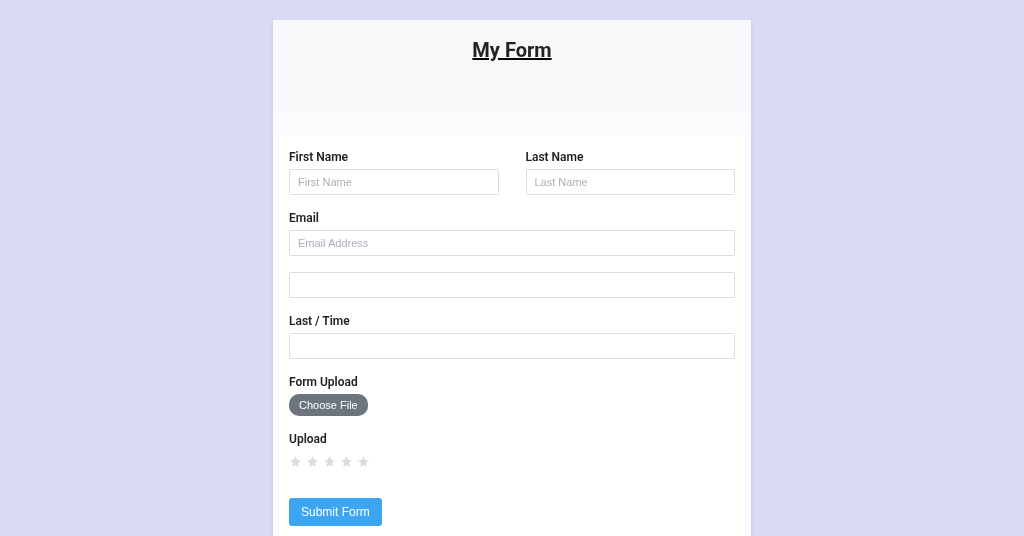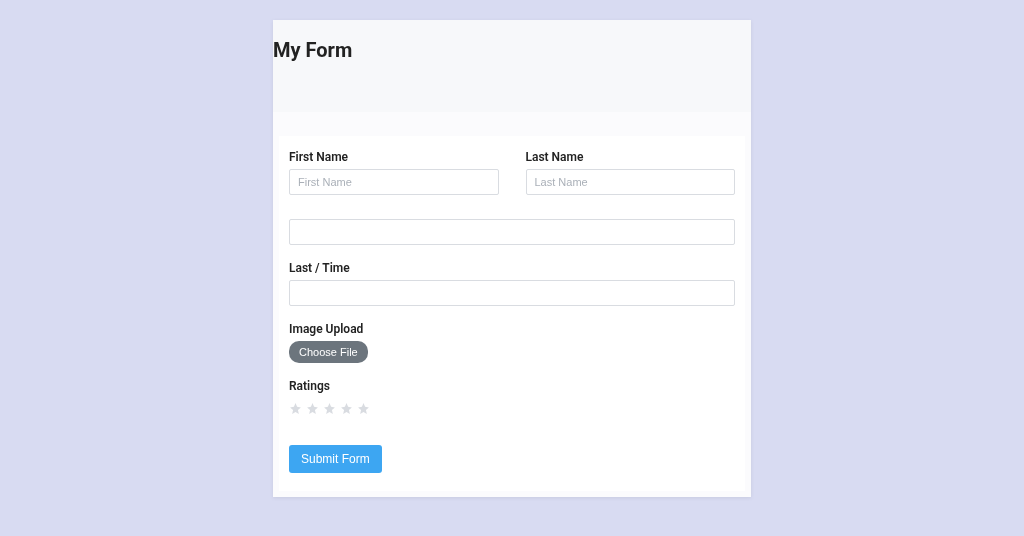--- a/index.html
+++ b/index.html
@@ -14,39 +14,41 @@
     padding-top: 20px;
   }
   .card {
     width: 478px;
     background: #fff;
     box-shadow: 0 1px 4px rgba(0,0,0,0.08);
   }
   .card-header {
     background: #f7f8fa;
     padding: 18px 0 50px 0;
+    text-align: center;
+    text-decoration: underline;
   }
   .form-title {
     font-size: 20px;
     font-weight: 700;
     color: #222;
   }
   .card-body {
     padding: 18px 22px 24px 22px;
     background: #fff;
     margin-top: -4px;
   }
   .inner-panel {
     background: #fff;
     padding: 14px 10px 18px 10px;
   }
   .row {
     display: flex;
     gap: 27px;
-    margin-bottom: 24px;
+    margin-bottom: 16px;
   }
   .field {
     flex: 1;
     display: flex;
     flex-direction: column;
     margin-bottom: 16px;
   }
   .row .field { margin-bottom: 0; }
   .label {
     font-size: 12px;
@@ -116,37 +118,41 @@
         <div class="field">
           <label class="label">First Name</label>
           <input class="text-input" type="text" placeholder="First Name" style="">
         </div>
         <div class="field">
           <label class="label">Last Name</label>
           <input class="text-input" type="text" placeholder="Last Name" style="">
         </div>
       </div>
 
+      <div class="field">
+        <label class="label">Email</label>
+        <input class="text-input" type="text" placeholder="Email Address" style="">
+      </div>
 
       <div class="field">
         <input class="text-input" type="text" style="">
       </div>
 
       <div class="field">
         <label class="label">Last / Time</label>
         <input class="text-input" type="text" style="">
       </div>
 
       <div class="field">
-        <label class="label">Image Upload</label>
+        <label class="label">Form Upload</label>
         <button class="choose-file-btn">Choose File</button>
       </div>
 
       <div class="field">
-        <label class="label">Ratings</label>
+        <label class="label">Upload</label>
         <div class="stars">
           <svg class="star-icon" viewBox="0 0 24 24">
               <path d="M12 2l2.9 6.9L22 10l-5.5 4.8L18.2 22 12 18.3 5.8 22l1.7-7.2L2 10l7.1-1.1L12 2z"></path>
             </svg>
           <svg class="star-icon" viewBox="0 0 24 24">
               <path d="M12 2l2.9 6.9L22 10l-5.5 4.8L18.2 22 12 18.3 5.8 22l1.7-7.2L2 10l7.1-1.1L12 2z"></path>
             </svg>
           <svg class="star-icon" viewBox="0 0 24 24">
               <path d="M12 2l2.9 6.9L22 10l-5.5 4.8L18.2 22 12 18.3 5.8 22l1.7-7.2L2 10l7.1-1.1L12 2z"></path>
             </svg>

